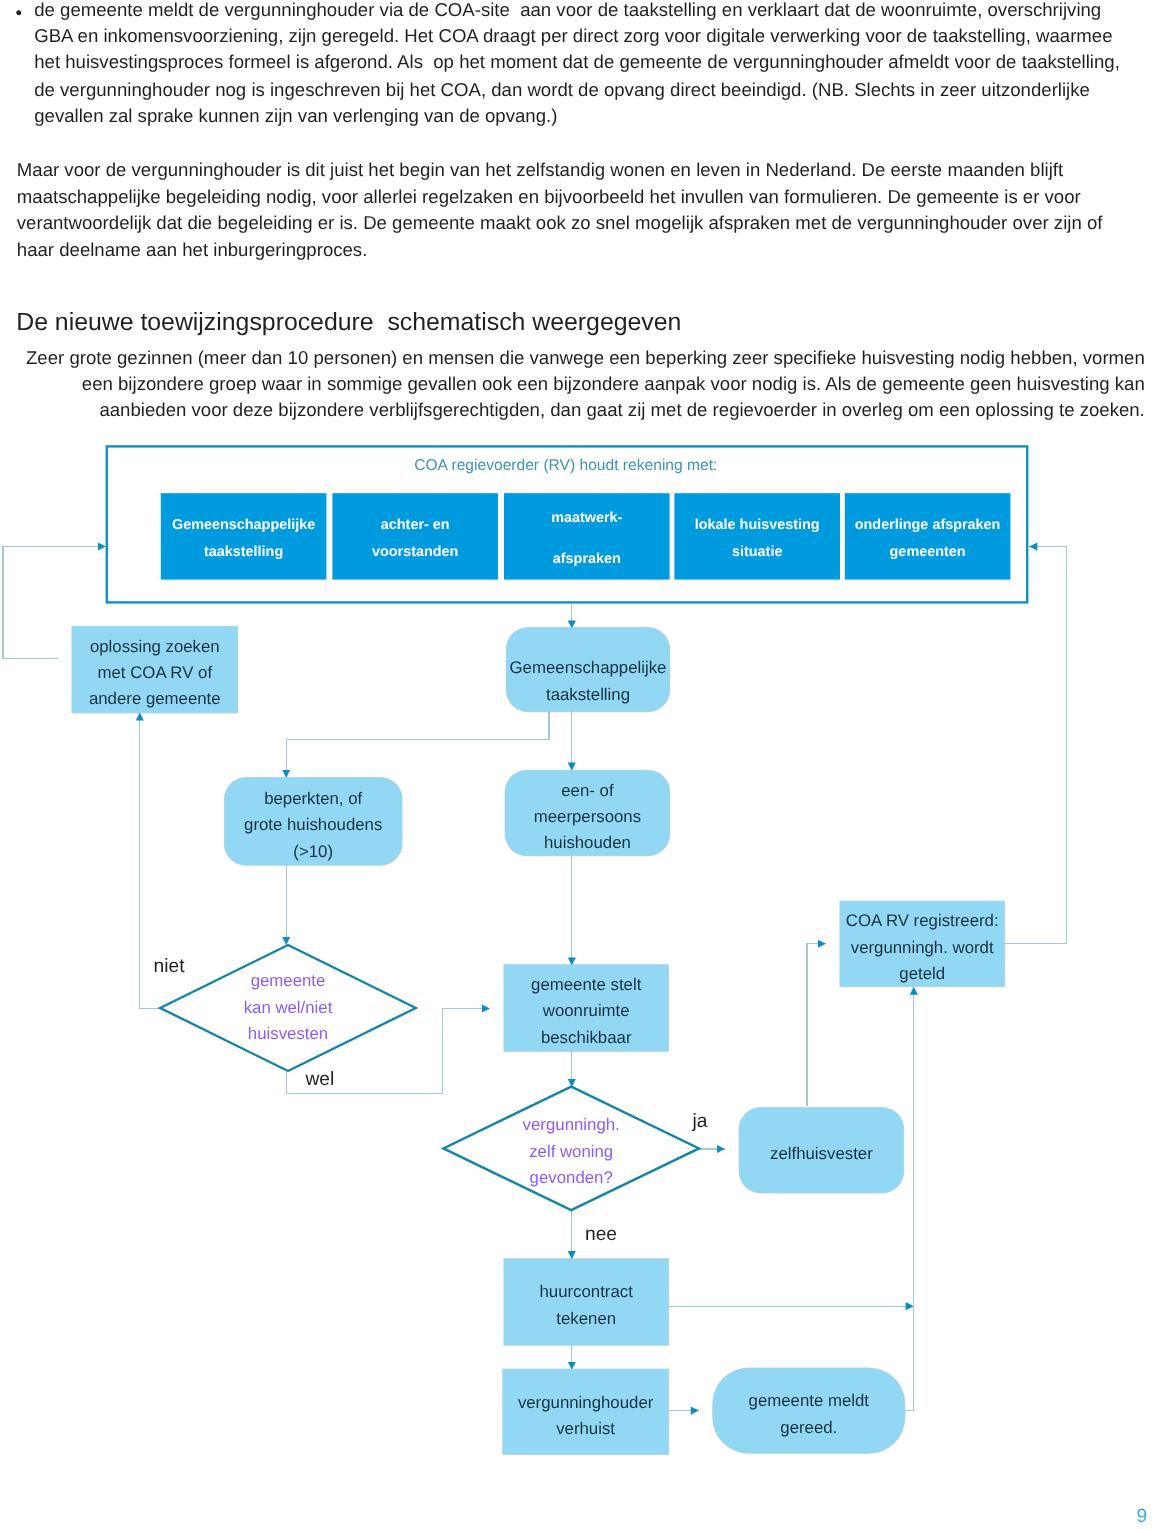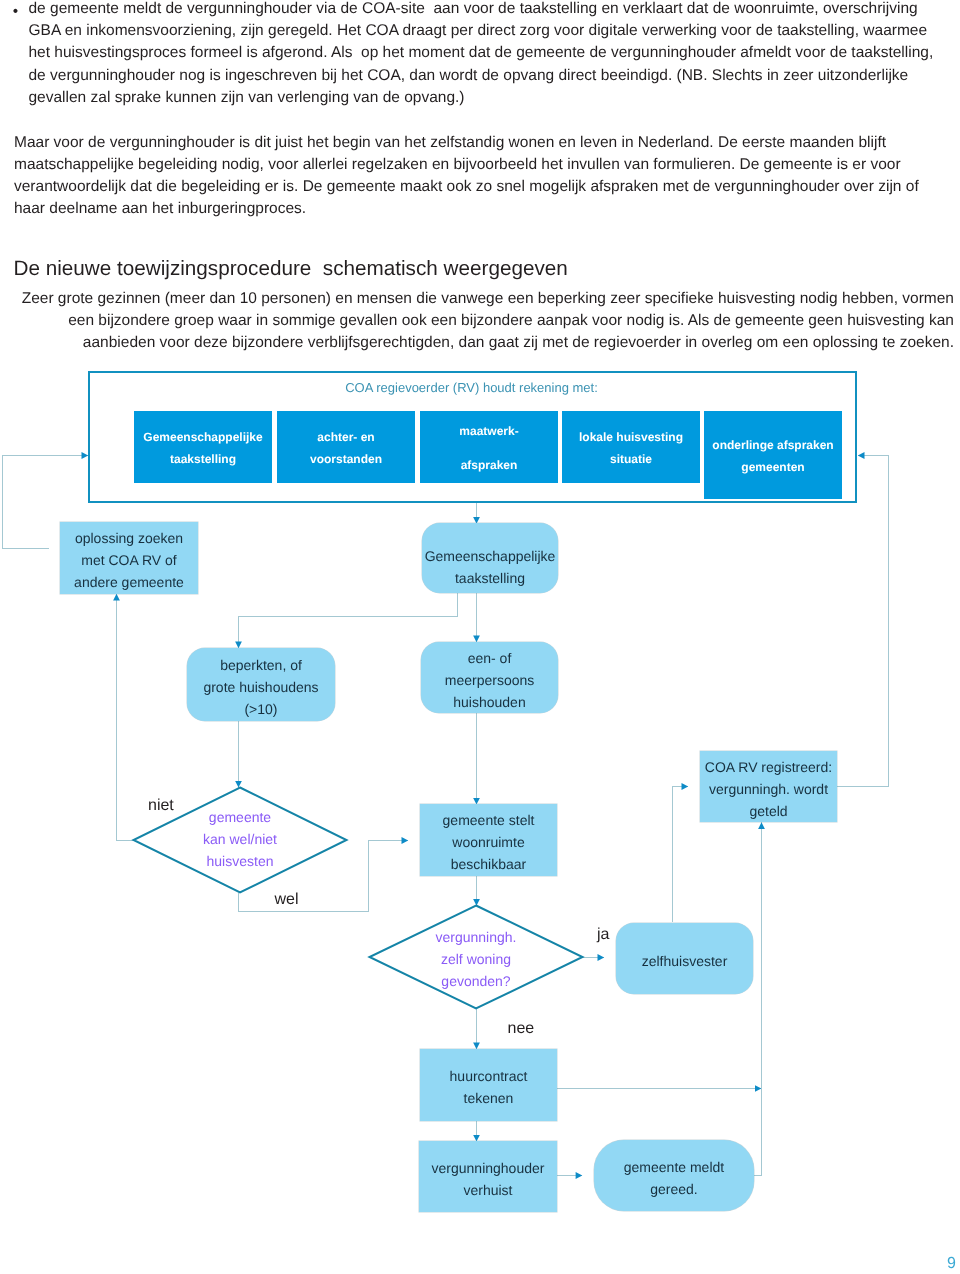--- a/index.html
+++ b/index.html
@@ -32,28 +32,28 @@
         text-align:center;box-sizing:border-box;margin-left:12px;}
   .node > span{position:relative;top:2px;}
   .node span{display:block;}
   .crit{background:#009ade;color:#ffffff;font-size:12px;font-weight:700;line-height:22.2px;}
   .crit > span{top:0.8px;}
   .lbox{background:#92d8f4;color:#17303f;font-size:14px;line-height:22px;box-shadow:0 0 0 0.5px rgba(120,160,175,0.45);}
   .rbox{background:#92d8f4;color:#17303f;font-size:14px;line-height:22px;border-radius:18px;box-shadow:0 0 0 0.5px rgba(120,160,175,0.45);}
   .diamond-text{position:absolute;display:flex;flex-direction:column;align-items:center;justify-content:center;
         text-align:center;color:#8b5cf6;font-size:14px;line-height:22px;}
   .ctitle{position:absolute;color:#3c93b3;font-size:13px;line-height:20px;white-space:nowrap;}
-  .elabel{position:absolute;color:#231f20;font-size:16px;line-height:18px;white-space:nowrap;margin-left:20px;}
+  .elabel{position:absolute;color:#231f20;font-size:16px;line-height:18px;white-space:nowrap;}
 
   .ctitle{left:87px;top:378.3px;width:769px;text-align:center;}
   #crit0{left:122px;top:411px;width:138px;height:72px;}
   #crit1{left:265px;top:411px;width:138px;height:72px;}
   #crit2{left:408px;top:411px;width:138px;height:72px;gap:12px;}
   #crit3{left:550px;top:411px;width:138px;height:72px;}
-  #crit4{left:692px;top:411px;width:138px;height:88px;}
+  #crit4{left:692px;top:411px;width:138px;height:72px;}
 
   #n-oplossing{left:48px;top:522px;width:138px;height:72px;}
   #n-gemeenschappelijke{left:410px;top:523px;width:136px;height:70px;}
   #n-gemeenschappelijke > span{top:9px;}
   #n-beperkten{left:175px;top:648px;width:148px;height:73px;}
   #n-eenof{left:409px;top:642px;width:137px;height:71px;}
   #n-gemeentestelt{left:408px;top:804px;width:137px;height:72px;}
   #n-coarv{left:688px;top:751px;width:137px;height:71px;}
   #n-zelfhuisvester{left:604px;top:923px;width:137px;height:71px;}
   #n-huurcontract{left:408px;top:1049px;width:137px;height:72px;}

